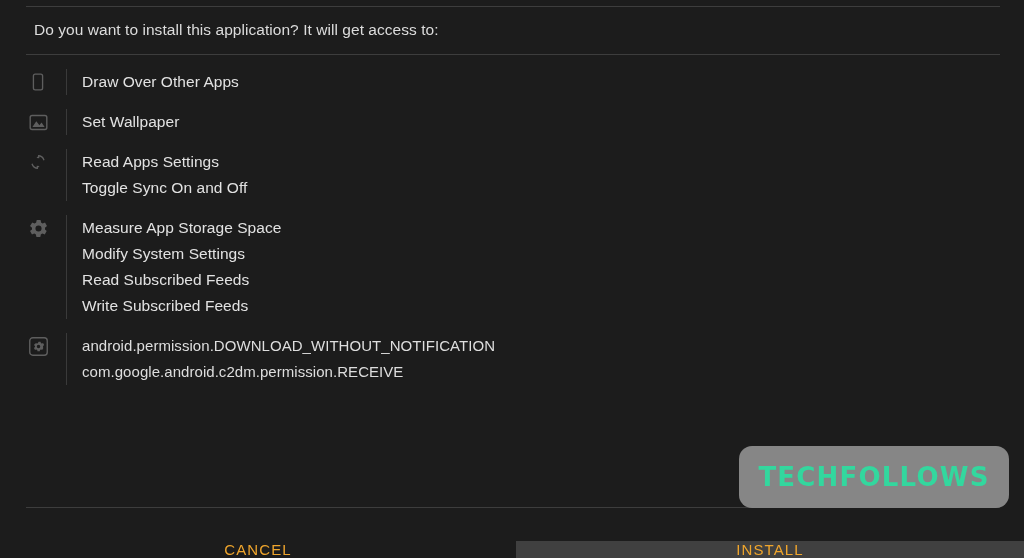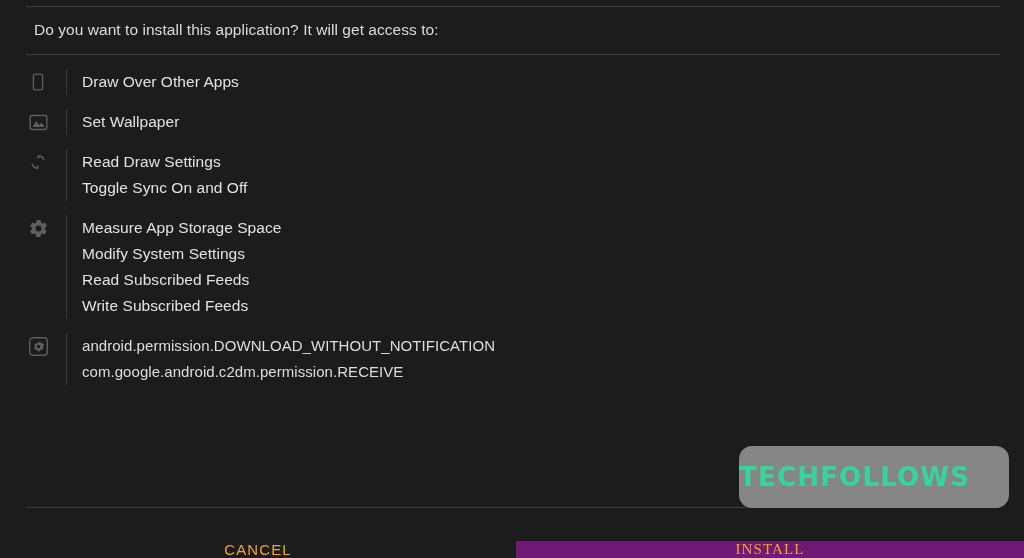--- a/index.html
+++ b/index.html
@@ -106,20 +106,21 @@
   .watermark {
     position: absolute;
     left: 739px;
     top: 446px;
     width: 270px;
     height: 62px;
     background: #868686;
     border-radius: 13px;
     display: flex;
     align-items: center;
+    justify-content: center;
   }
   .watermark span {
     font-family: "DejaVu Sans", sans-serif;
     font-weight: bold;
     font-size: 26px;
     letter-spacing: 1.2px;
     color: #33d79e;
   }
 
   
@@ -145,22 +146,21 @@
     cursor: pointer;
     background: transparent;
     border: none;
     font-family: "Liberation Sans", sans-serif;
   }
   .btn-cancel {
     flex: 0 0 516px;
   }
   .btn-install {
     flex: 1 1 auto;
-    background: #701a75;
-    font-family: Liberation Serif, serif;
+    background: #404040;
   }
 </style>
 </head>
 <body>
 
 <div id="app">
 
 
   <div class="rule under-title"></div>
 
@@ -196,21 +196,21 @@
         <div class="perm-icon-cell">
           <svg class="ico" viewBox="0 0 24 24" width="20" height="20">
             <path d="M12 4.5 a7.5 7.5 0 0 1 7.2 5.4" class="stroke" stroke="#5e5e5e" stroke-width="1.8"></path>
             <polygon points="10.2,7.2 13.6,3.2 13.6,7.4" fill="#5e5e5e"></polygon>
             <path d="M12 19.5 a7.5 7.5 0 0 1 -7.2 -5.4" class="stroke" stroke="#5e5e5e" stroke-width="1.8"></path>
             <polygon points="13.8,16.8 10.4,20.8 10.4,16.6" fill="#5e5e5e"></polygon>
           </svg>
         </div>
         <div class="perm-sep"></div>
         <div class="perm-texts">
-          <div class="perm-line">Read Draw Settings</div>
+          <div class="perm-line">Read Apps Settings</div>
           <div class="perm-line">Toggle Sync On and Off</div>
         </div>
       </div>
       <div class="perm-group">
         <div class="perm-icon-cell">
           <svg class="ico" viewBox="0 0 24 24" width="21" height="21">
             <path fill="#5e5e5e" d="M19.4 13a7.6 7.6 0 0 0 .05-1 7.6 7.6 0 0 0-.06-1l2.02-1.55a.5.5 0 0 0 .12-.62l-1.92-3.32a.5.5 0 0 0-.6-.22l-2.38.96a7.3 7.3 0 0 0-1.7-1l-.36-2.53a.5.5 0 0 0-.5-.42h-3.84a.5.5 0 0 0-.5.42l-.36 2.53c-.6.25-1.17.58-1.7 1l-2.38-.96a.5.5 0 0 0-.6.22L2.47 8.83a.5.5 0 0 0 .12.62L4.6 11a7.6 7.6 0 0 0 0 2l-2.02 1.55a.5.5 0 0 0-.12.62l1.92 3.32c.12.22.38.3.6.22l2.38-.96c.53.42 1.1.75 1.7 1l.36 2.53c.04.25.25.42.5.42h3.84c.25 0 .46-.17.5-.42l.36-2.53c.6-.25 1.17-.58 1.7-1l2.38.96c.22.08.48 0 .6-.22l1.92-3.32a.5.5 0 0 0-.12-.62zM12 15.5A3.5 3.5 0 1 1 15.5 12 3.5 3.5 0 0 1 12 15.5z"></path>
           </svg>
         </div>
         <div class="perm-sep"></div>

